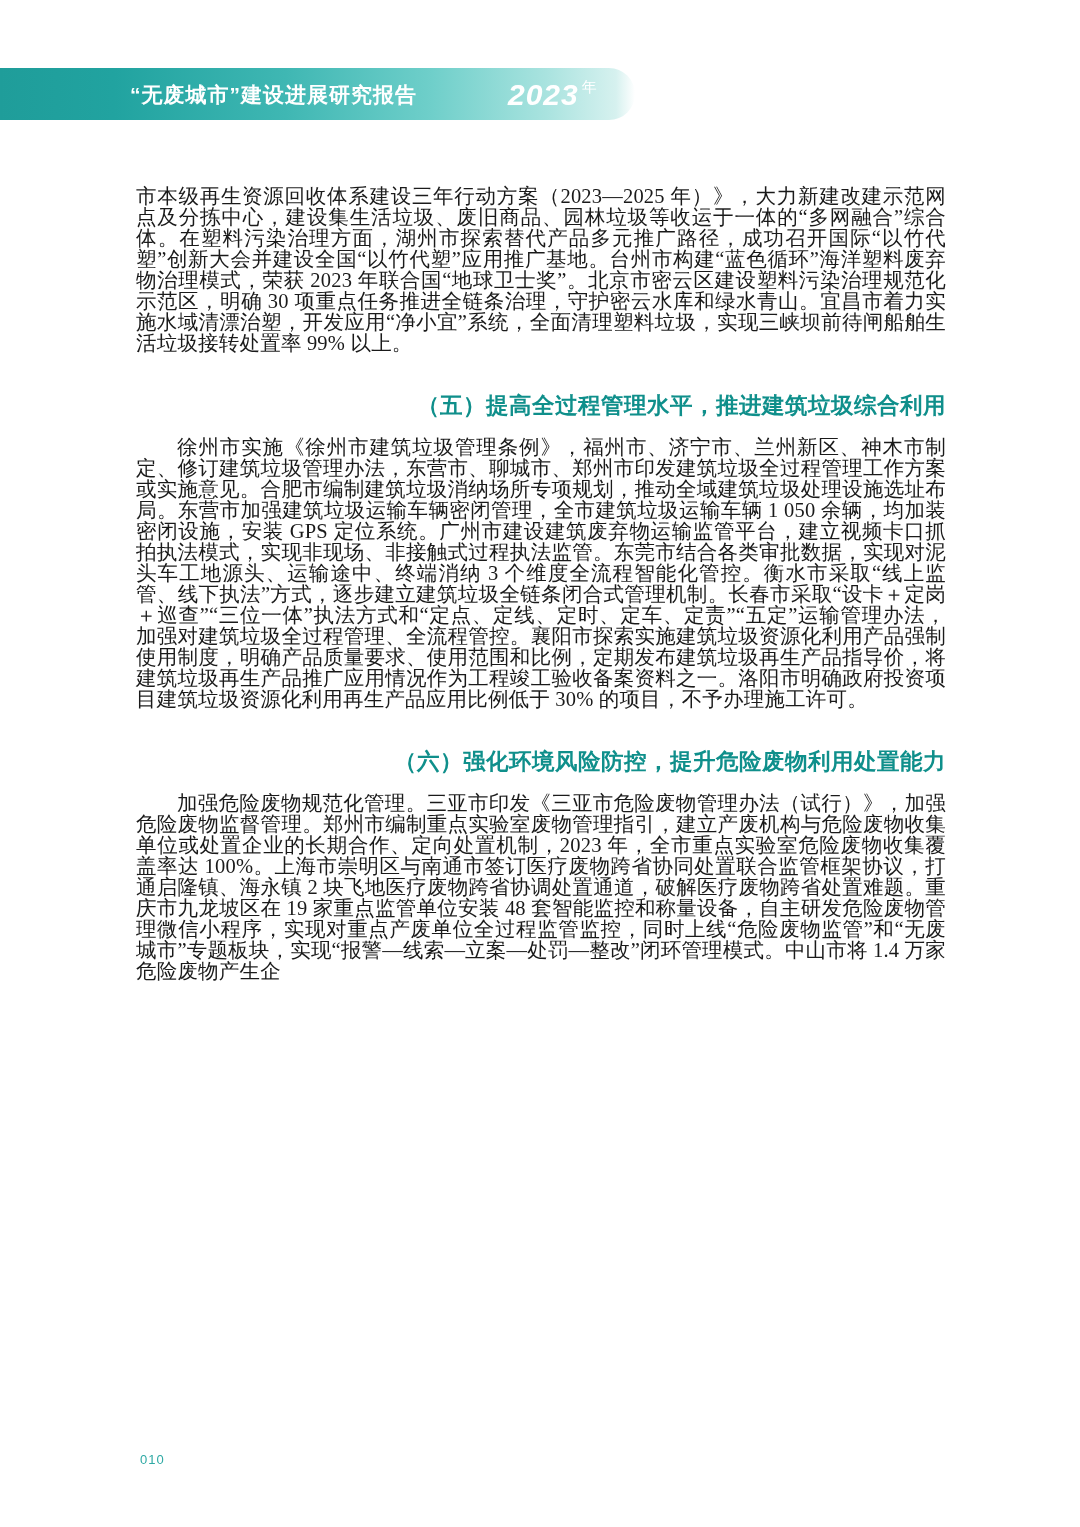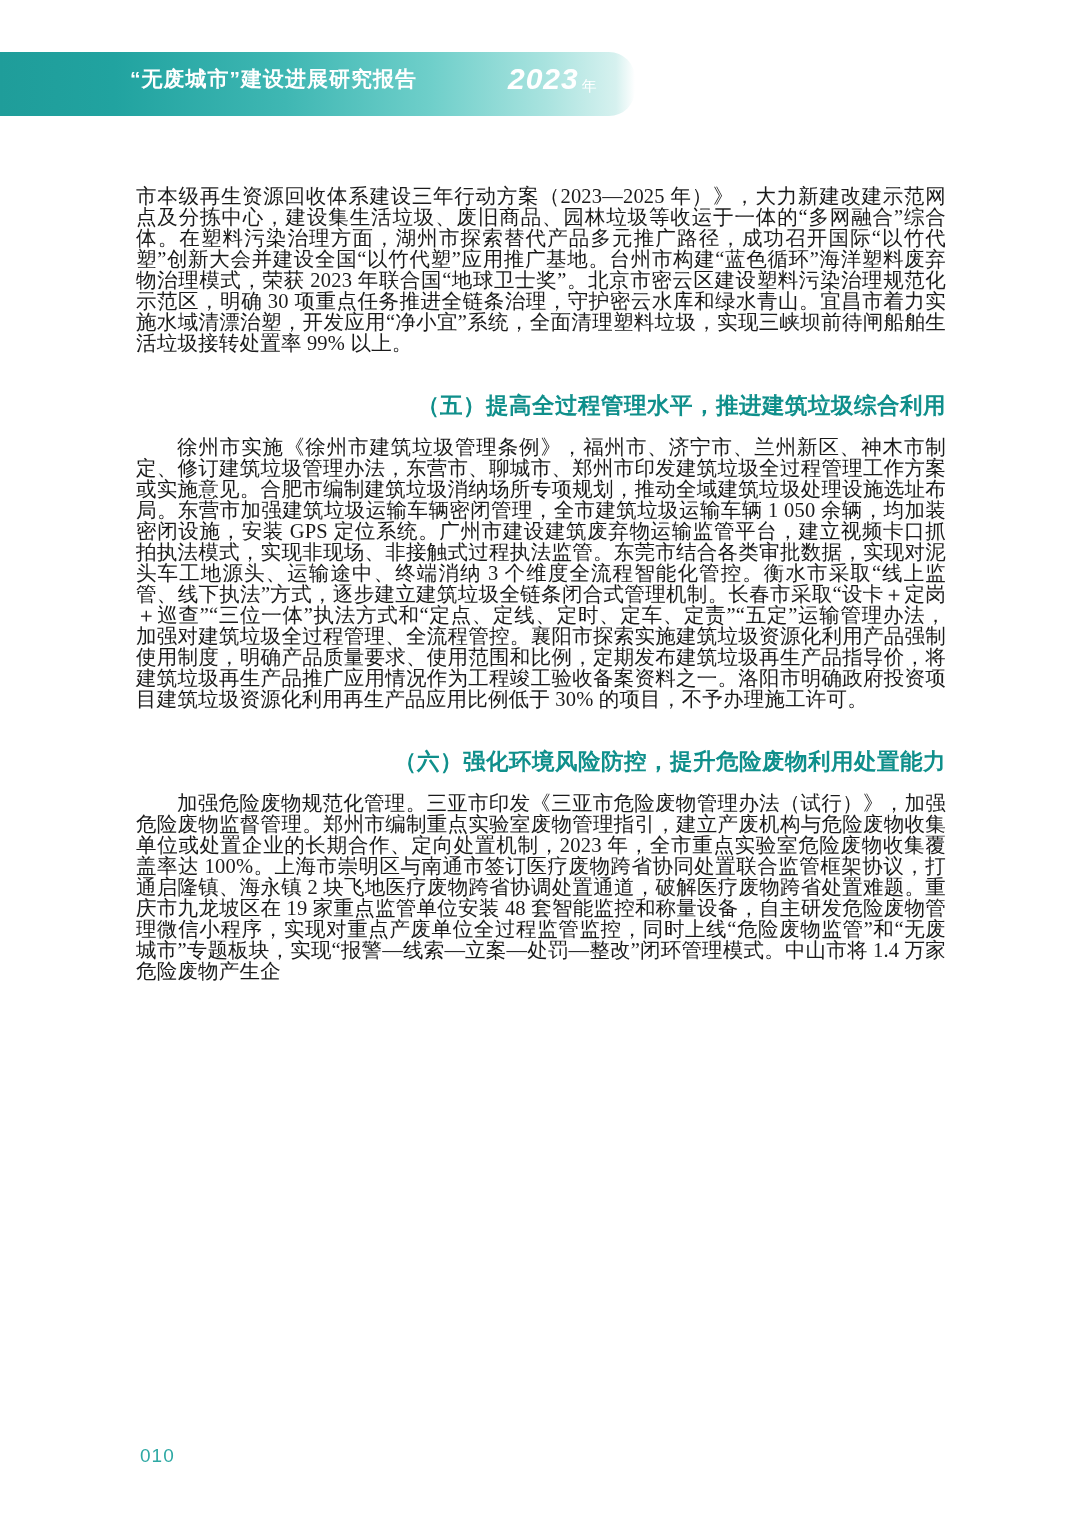--- a/index.html
+++ b/index.html
@@ -11,24 +11,24 @@
     height: 1527px;
     background: #ffffff;
     font-family: "Liberation Serif", "DejaVu Serif", serif;
     position: relative;
     overflow: hidden;
   }
 
   
   .header {
     position: absolute;
-    top: 52px;
+    top: 68px;
     left: 0;
     width: 635px;
-    height: 64px;
+    height: 52px;
   }
   .header-bar {
     position: absolute;
     inset: 0;
     background: linear-gradient(90deg, #1f9d9a 0%, #21a3a0 18%, #3fb7b3 45%, #6fcfca 68%, #a9e3df 86%, #d6f1ef 97%, #ffffff 100%);
     border-radius: 0 26px 26px 0;
   }
   .header-title {
     position: absolute;
     left: 130px;
@@ -38,21 +38,21 @@
     font-size: 21px;
     letter-spacing: 1px;
     color: #ffffff;
     white-space: nowrap;
   }
   .header-year-wrap {
     position: absolute;
     left: 508px;
     top: 10px;
     display: flex;
-    align-items: flex-end;
+    align-items: flex-start;
   }
   .header-year {
     font-family: "Liberation Sans", sans-serif;
     font-weight: bold;
     font-style: italic;
     font-size: 30px;
     color: #ffffff;
     text-shadow: 0 0 1px #bfe9e6;
     letter-spacing: 1px;
   }
@@ -92,21 +92,21 @@
     letter-spacing: 0.5px;
   }
   .gap-after-para { margin-bottom: 4px; }
 
   
   .page-number {
     position: absolute;
     left: 140px;
     bottom: 60px;
     font-family: "Liberation Sans", sans-serif;
-    font-size: 19px;
+    font-size: 13px;
     color: #2ea9a4;
     letter-spacing: 1px;
   }
 </style>
 </head>
 <body>
 
 <div class="header">
   <div class="header-bar"></div>
   <div class="header-title">“无废城市”建设进展研究报告</div>

